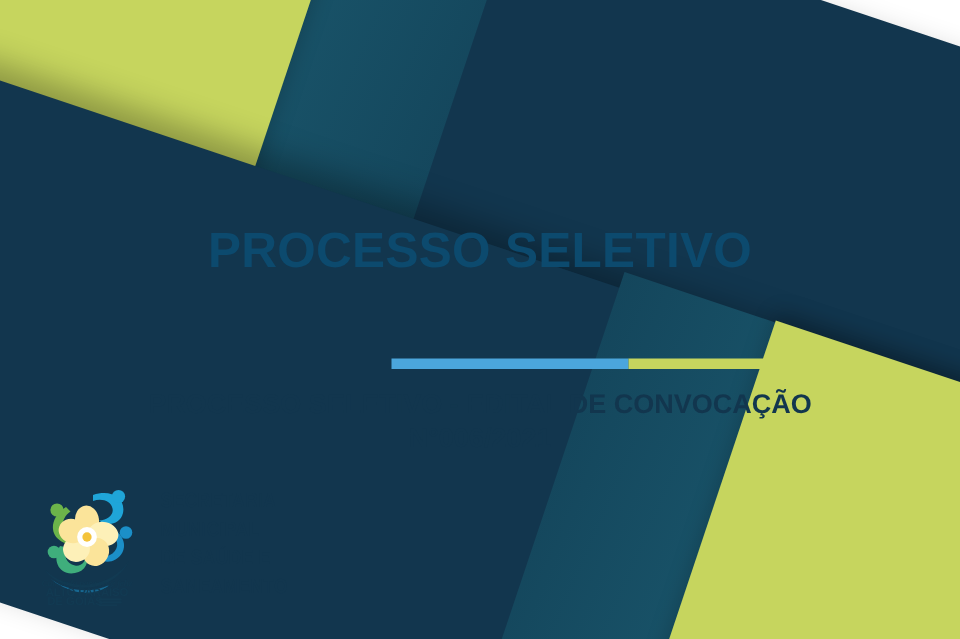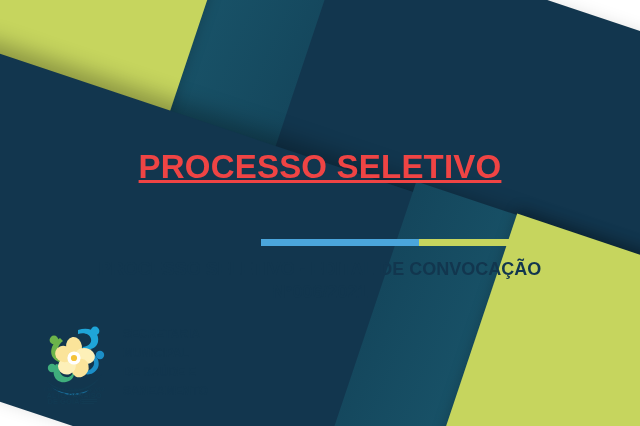--- a/index.html
+++ b/index.html
@@ -100,25 +100,24 @@
     position: absolute;
     top: 148px;
     left: 0;
     width: 640px;
     text-align: center;
   }
   .title-line {
     display: block;
     font-size: 33px;
     font-weight: bold;
-    color: #ef4444;
+    color: #0c4a6e;
     letter-spacing: 0.2px;
     line-height: 1.17;
     white-space: nowrap;
-    text-decoration: underline;
   }
 
   .rule {
     position: absolute;
     top: 239px;
     left: 76px;
     width: 487px;
     height: 7px;
     display: flex;
   }
@@ -139,21 +138,21 @@
     font-size: 18px;
     font-weight: bold;
     color: #12364e;
     line-height: 1.28;
     white-space: nowrap;
   }
 
   
   .logo-lockup {
     position: absolute;
-    left: 40px;
+    left: 24px;
     top: 320px;
     display: flex;
     align-items: center;
   }
   .logo-mark {
     position: relative;
     width: 68px;
     height: 84px;
     flex: 0 0 auto;
   }

